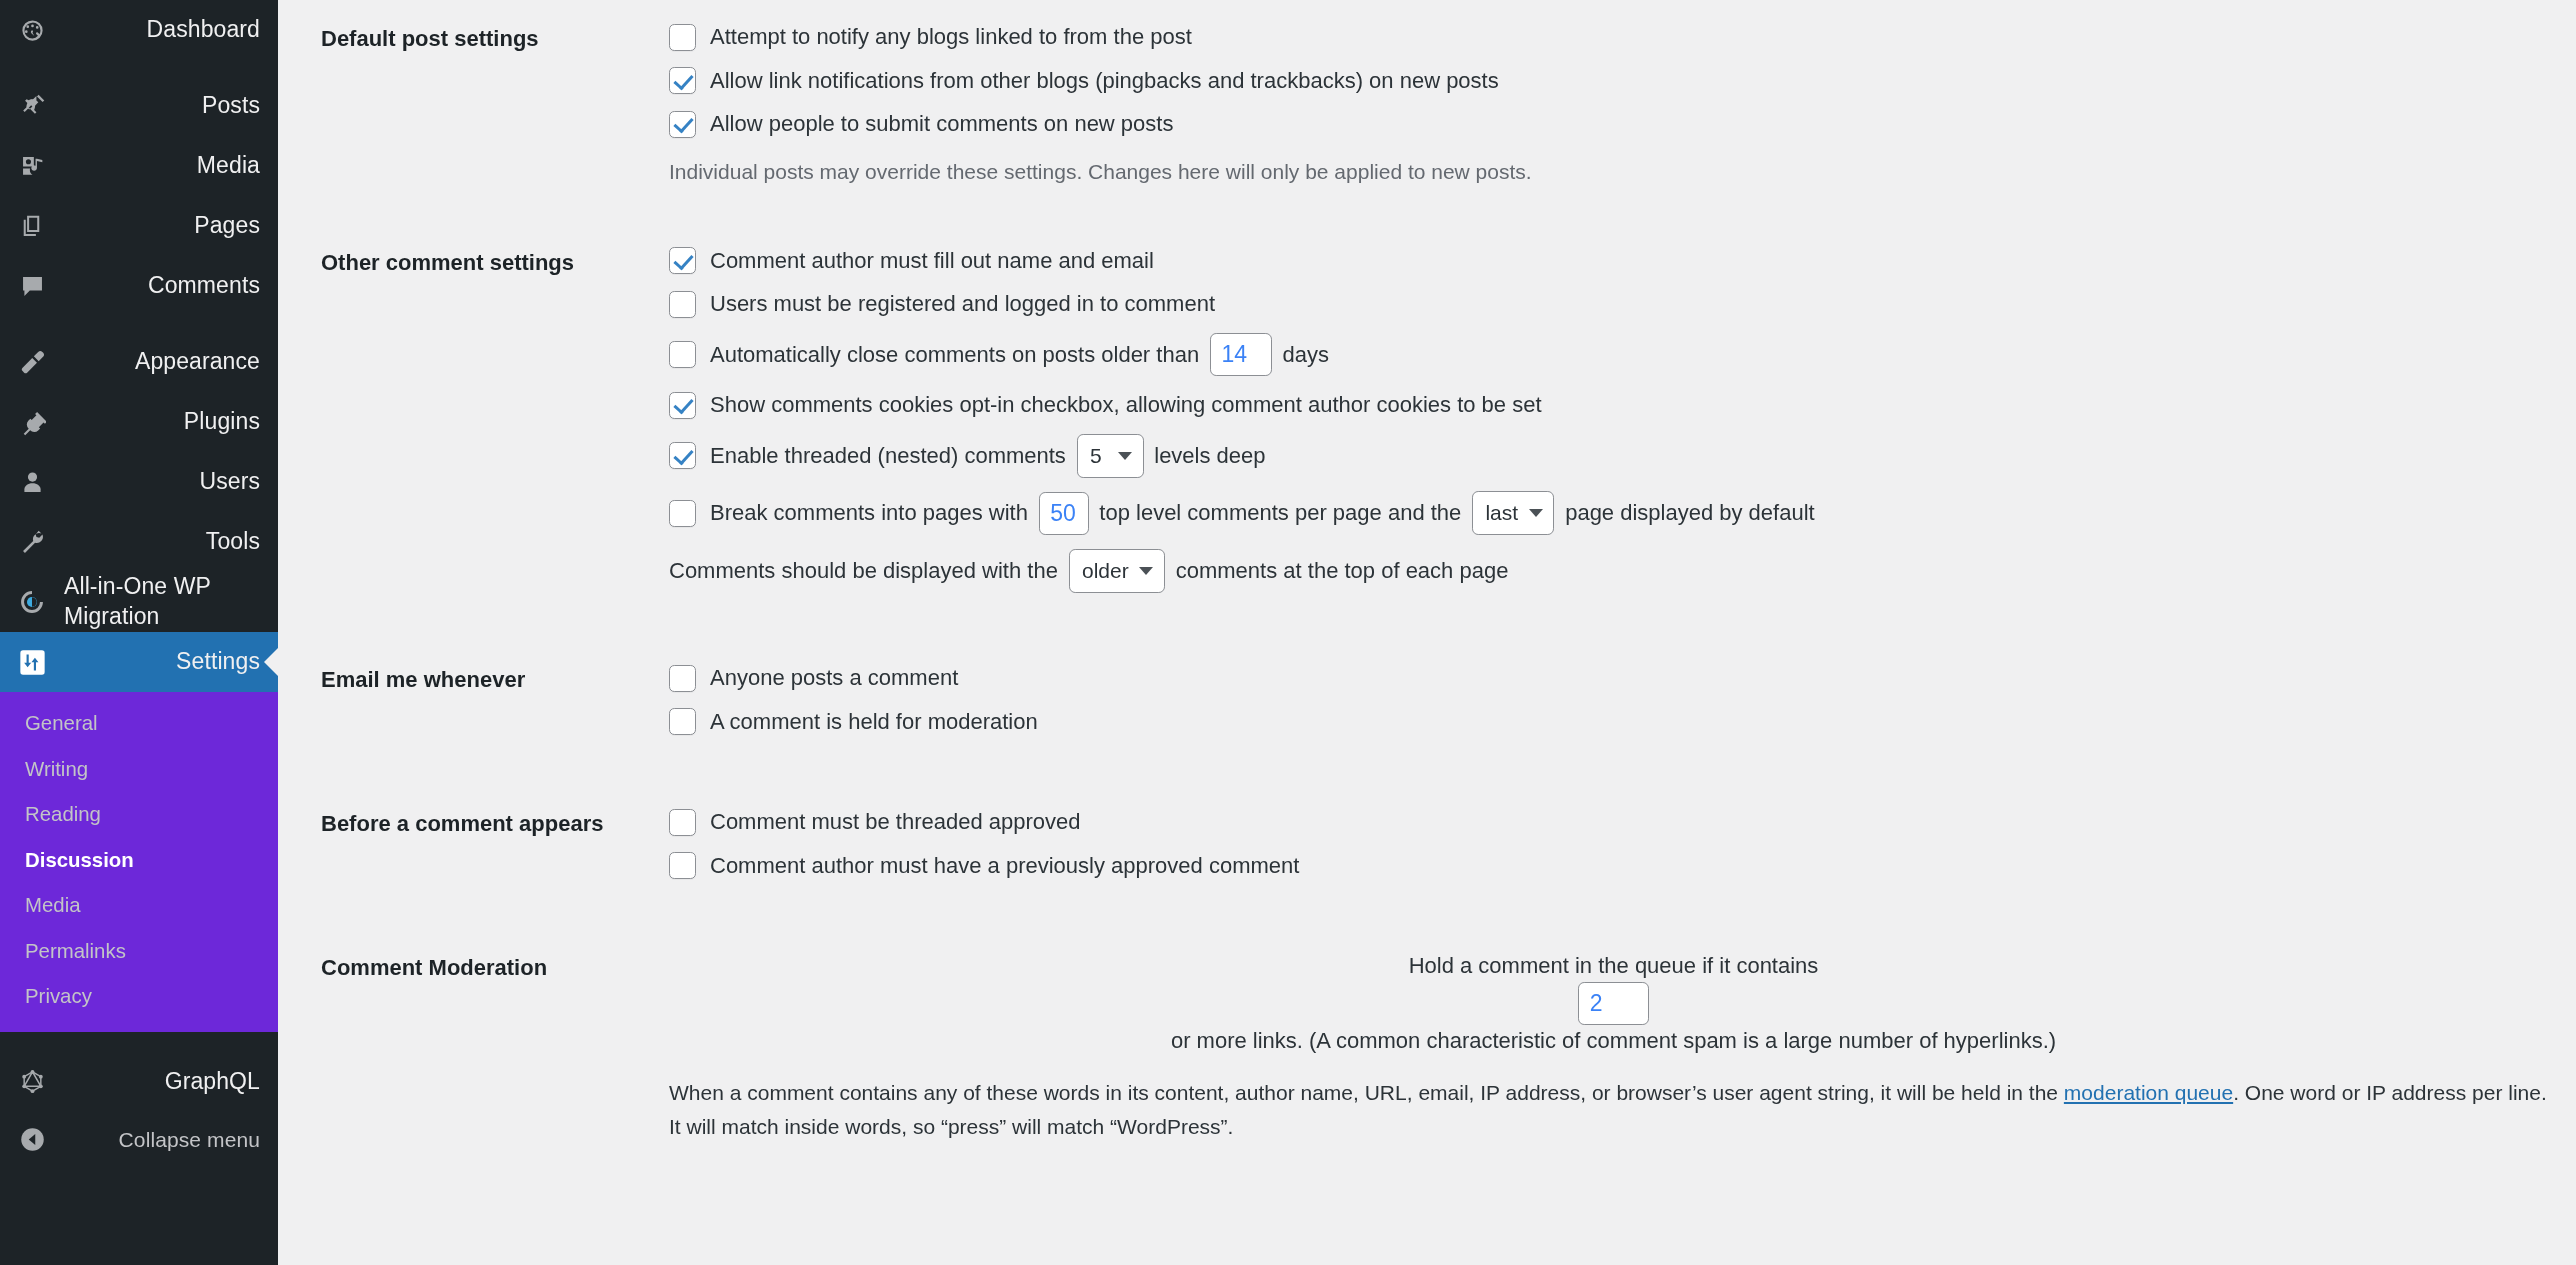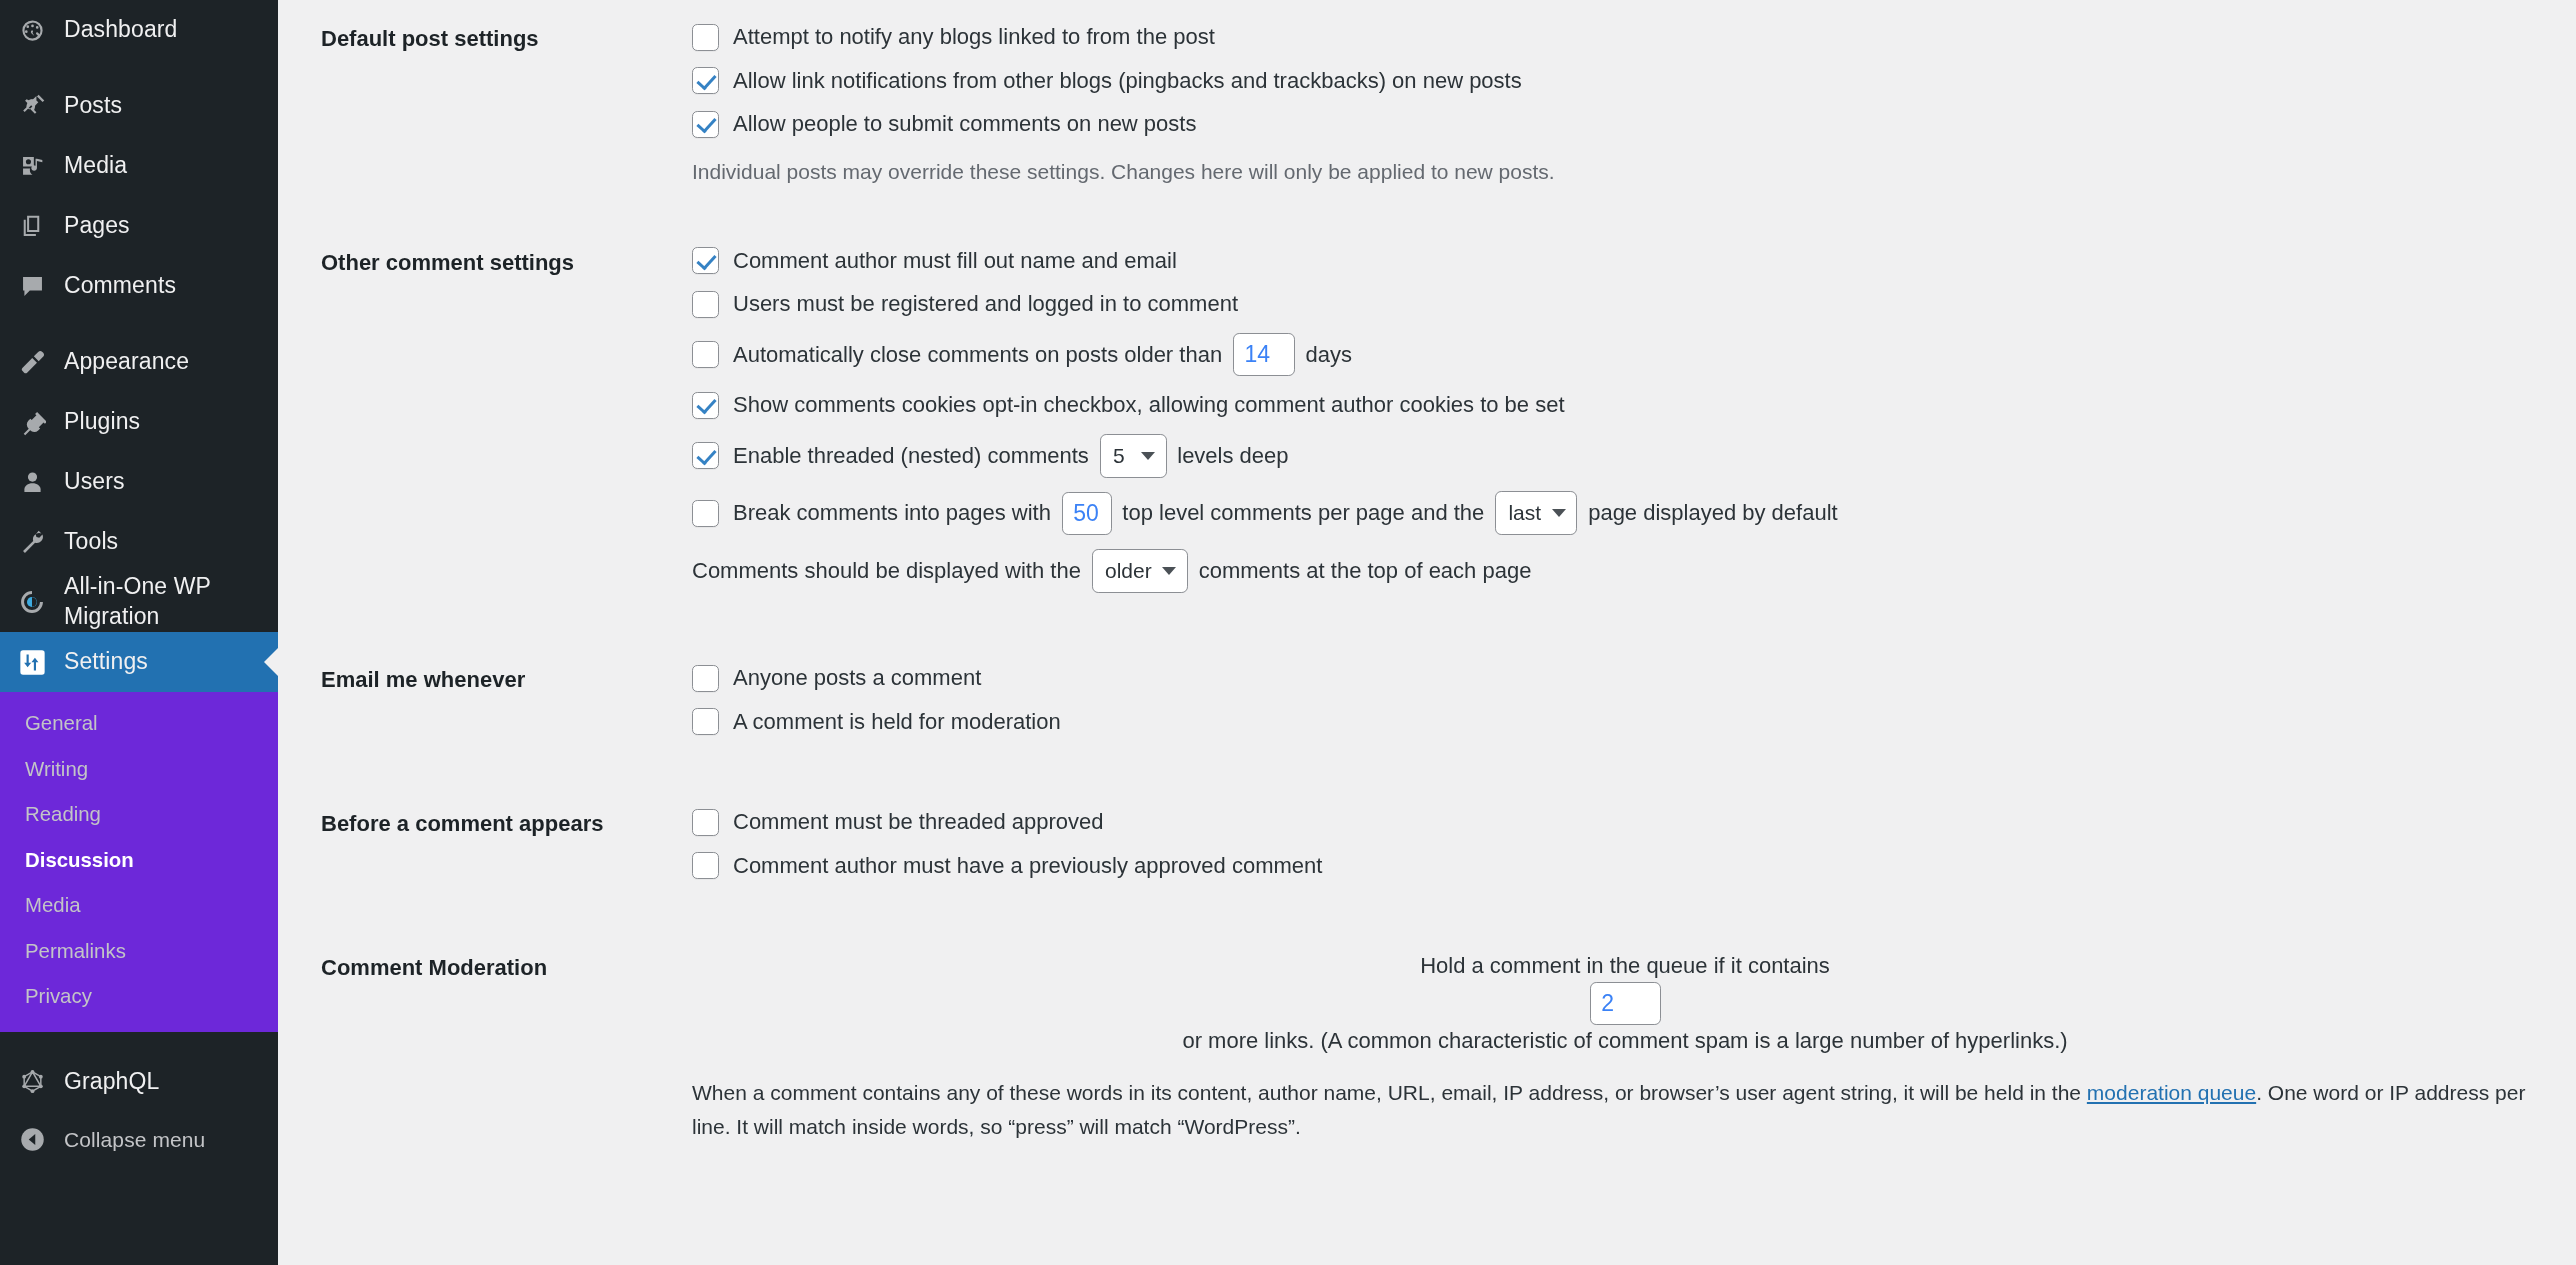--- a/index.html
+++ b/index.html
@@ -22,20 +22,21 @@
     position: relative;
     overflow: hidden;
   }
   .menu-item {
     display: flex;
     align-items: center;
     padding: 0 0 0 0;
     min-height: 60px;
     position: relative;
     cursor: pointer;
+    justify-content: space-between;
   }
   .menu-item .mi-icon {
     width: 64px;
     min-width: 64px;
     display: flex;
     align-items: center;
     justify-content: center;
     color: #a7aaad;
   }
   .menu-item .mi-label {
@@ -93,21 +94,20 @@
     height: 1266px;
     background: #f0f0f1;
     color: #1d2327;
     padding: 0;
     overflow: hidden;
     position: relative;
   }
   .row {
     display: flex;
     align-items: flex-start;
-    gap: 23px;
   }
   .row-th {
     width: 391px;
     min-width: 391px;
     padding: 25px 18px 0 43px;
     font-size: 22px;
     font-weight: bold;
     color: #1d2327;
     line-height: 1.3;
   }

